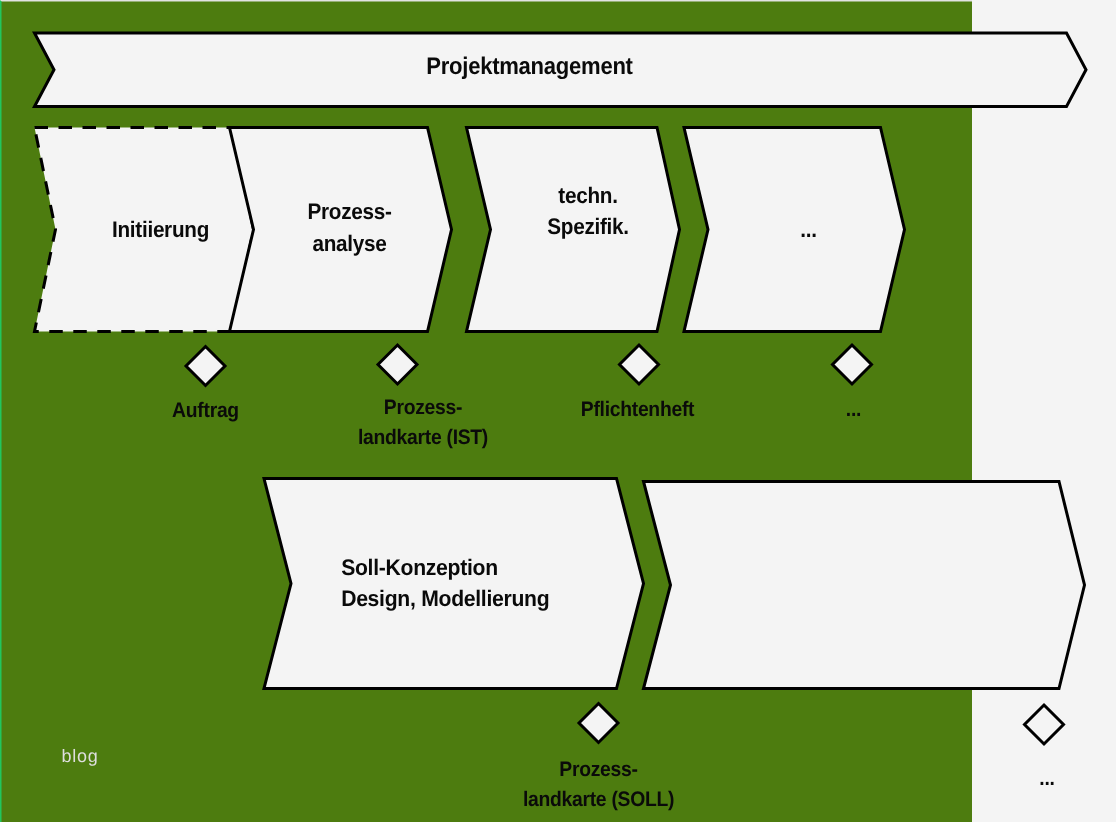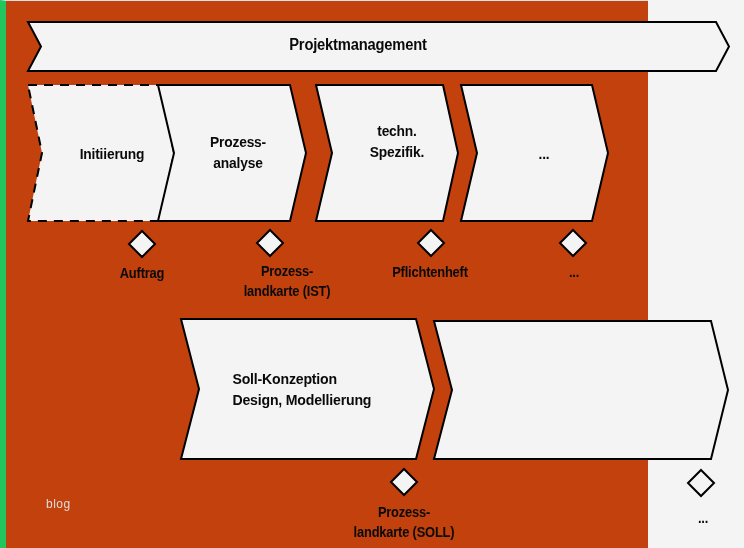--- a/index.html
+++ b/index.html
@@ -10,22 +10,22 @@
     width: 744px;
     height: 548px;
     background: #f4f4f4;
     font-family: "Liberation Sans", "DejaVu Sans", sans-serif;
     overflow: hidden;
   }
   #canvas {
     position: relative;
     width: 648px;
     height: 548px;
-    background: #c2410c;
-    border-left: 6px solid #22c55e;
+    background: #4d7c0f;
+    border-left: 1px solid #22c55e;
     border-top: 1px solid #e2e2e2;
     box-sizing: border-box;
   }
   #diagram-svg {
     position: absolute;
     left: 0;
     top: 0;
     width: 744px;
     height: 548px;
   }

